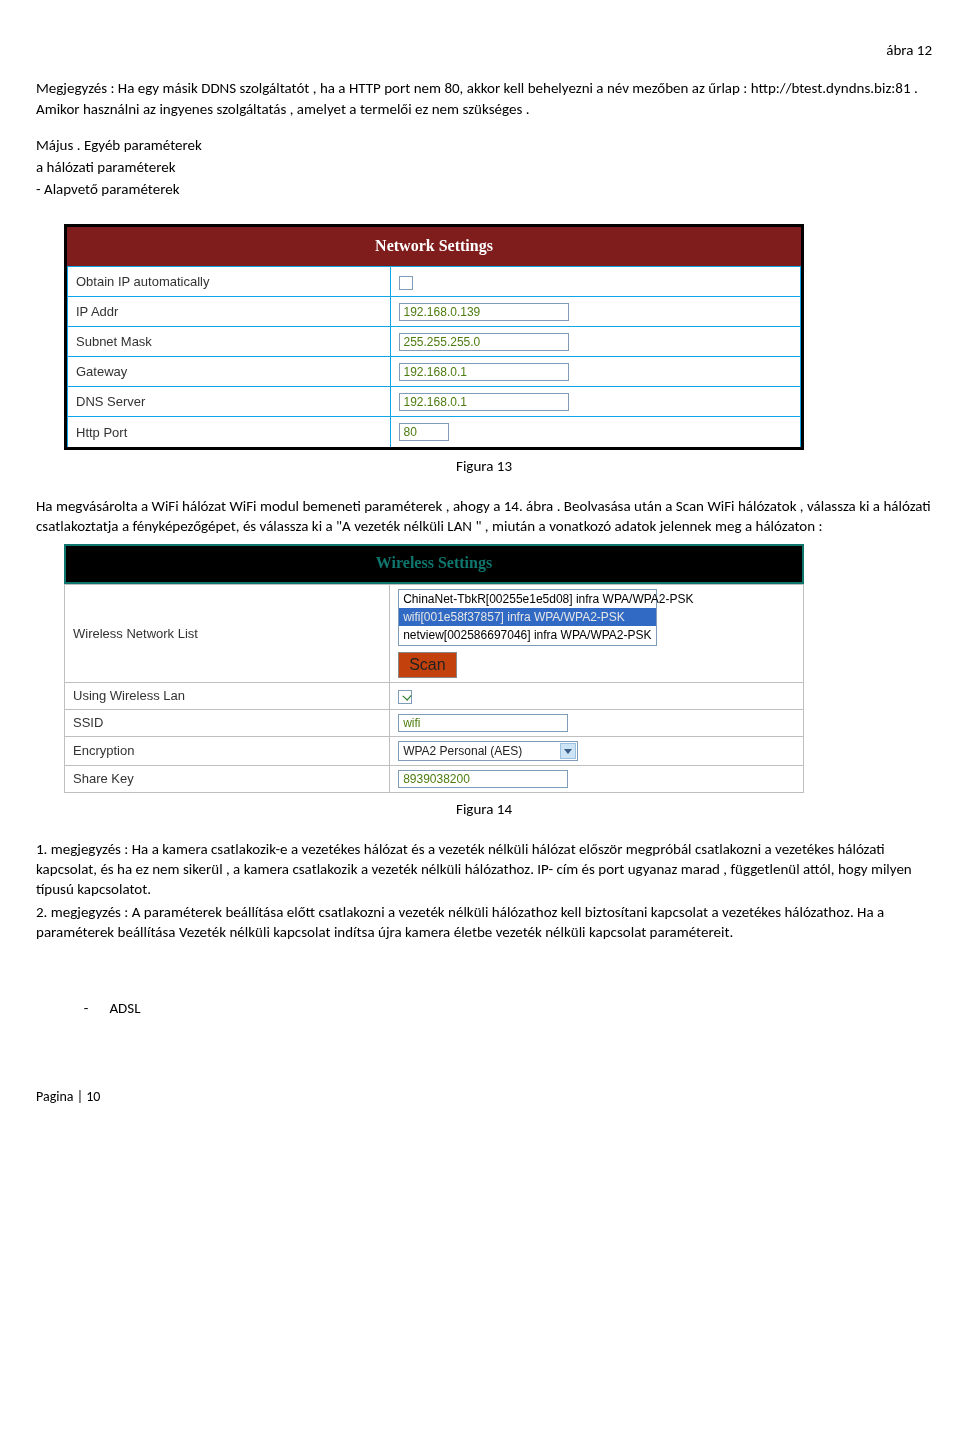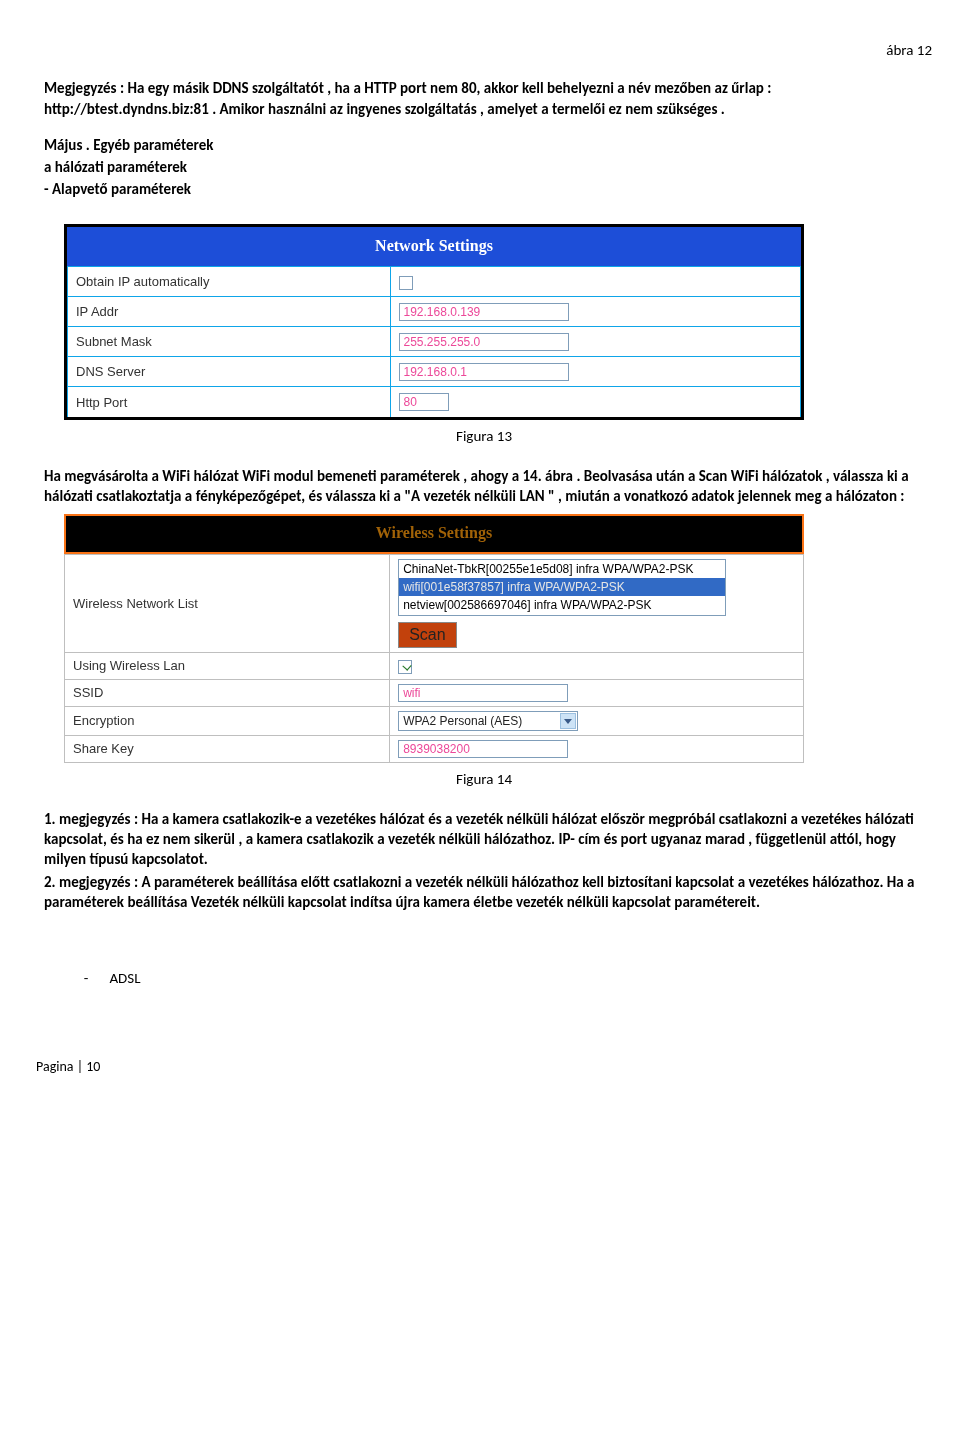--- a/index.html
+++ b/index.html
@@ -19,21 +19,21 @@
   .gap-m { height: 22px; }
 
   
   .ns-wrap {
     width: 740px;
     margin: 0 0 6px 28px;
     border: 3px solid #000;
     background: #fff;
   }
   .ns-title {
-    background: #1d4ed8;
+    background: #7f1d1d;
     color: #fff;
     text-align: center;
     font-weight: bold;
     font-family: "Times New Roman", serif;
     font-size: 16px;
     padding: 8px 0 10px 0;
   }
   .ns-table { width: 100%; border-collapse: collapse; }
   .ns-table td {
     border: 1px solid #0ea5e9;
@@ -50,65 +50,65 @@
   .ns-table tr:last-child td { border-bottom: none; }
   .input-like {
     display: inline-block;
     border: 1px solid #7f9db9;
     background: #fff;
     height: 18px;
     line-height: 16px;
     padding: 0 4px;
     font-family: Tahoma, Arial, sans-serif;
     font-size: 12px;
-    color: #ec4899;
+    color: #4d7c0f;
     min-width: 170px;
   }
   .checkbox-like {
     display: inline-block;
     width: 14px; height: 14px;
     border: 1px solid #7f9db9;
     background: #fff;
     vertical-align: middle;
   }
 
   
   .ws-wrap {
     width: 740px;
     margin: 8px 0 6px 28px;
   }
   .ws-title {
     background: #000;
-    color: #a16207;
+    color: #0f766e;
     text-align: center;
     font-weight: bold;
     font-family: "Times New Roman", serif;
     font-size: 16px;
     padding: 6px 0 8px 0;
-    border: 2px solid #f97316;
+    border: 2px solid #0f766e;
   }
   .ws-table {
     width: 100%;
     border-collapse: collapse;
     background: #fff;
   }
   .ws-table td {
     border: 1px solid #bfbfbf;
     padding: 4px 8px;
     font-family: Tahoma, Arial, sans-serif;
     font-size: 13px;
     color: #333;
     vertical-align: middle;
   }
   .ws-table td:first-child { width: 44%; }
   .ws-table td:last-child { width: 56%; }
   .listbox {
     border: 1px solid #7f9db9;
     background: #fff;
-    width: 328px;
+    width: 259px;
     font-family: Tahoma, Arial, sans-serif;
     font-size: 12px;
     color: #000;
     margin-bottom: 6px;
   }
   .listbox .opt { padding: 1px 4px; white-space: nowrap; }
   .listbox .opt.selected { background: #316ac5; color: #e5e5e5; }
   .btn-like {
     display: inline-block;
     border: 1px solid #888;
@@ -159,21 +159,21 @@
     content: "";
     position: absolute;
     left: 3px; top: 5px;
     border-left: 4px solid transparent;
     border-right: 4px solid transparent;
     border-top: 5px solid #3a5a88;
   }
   .fig-caption { text-align: center; margin: 6px 0 20px 0; }
   .adsl-row { margin-top: 56px; margin-left: 30px; }
   .dash-cell { display:inline-block; width:40px; text-align:center; }
-  .section-text p { margin: 0 0 2px 8px; font-weight: bold; }
+  .section-text p { margin: 0 0 2px 0; }
   .footer { margin-top: 70px; font-size: 14px; }
 </style>
 </head>
 <body>
 
 <div class="centered top-caption">ábra 12</div>
 
 <div class="section-text">
   <p>Megjegyzés : Ha egy másik DDNS szolgáltatót , ha a HTTP port nem 80, akkor kell behelyezni a név mezőben az űrlap : http://btest.dyndns.biz:81 . Amikor használni az ingyenes szolgáltatás , amelyet a termelői ez nem szükséges .</p>
 </div>
@@ -202,20 +202,26 @@
         <span class="input-like">192.168.0.139</span>
       </td>
     </tr>
     <tr>
       <td>Subnet Mask</td>
       <td>
         <span class="input-like">255.255.255.0</span>
       </td>
     </tr>
     <tr>
+      <td>Gateway</td>
+      <td>
+        <span class="input-like">192.168.0.1</span>
+      </td>
+    </tr>
+    <tr>
       <td>DNS Server</td>
       <td>
         <span class="input-like">192.168.0.1</span>
       </td>
     </tr>
     <tr>
       <td>Http Port</td>
       <td>
         <span class="input-like" style="min-width:50px;width:50px">80</span>
       </td>

